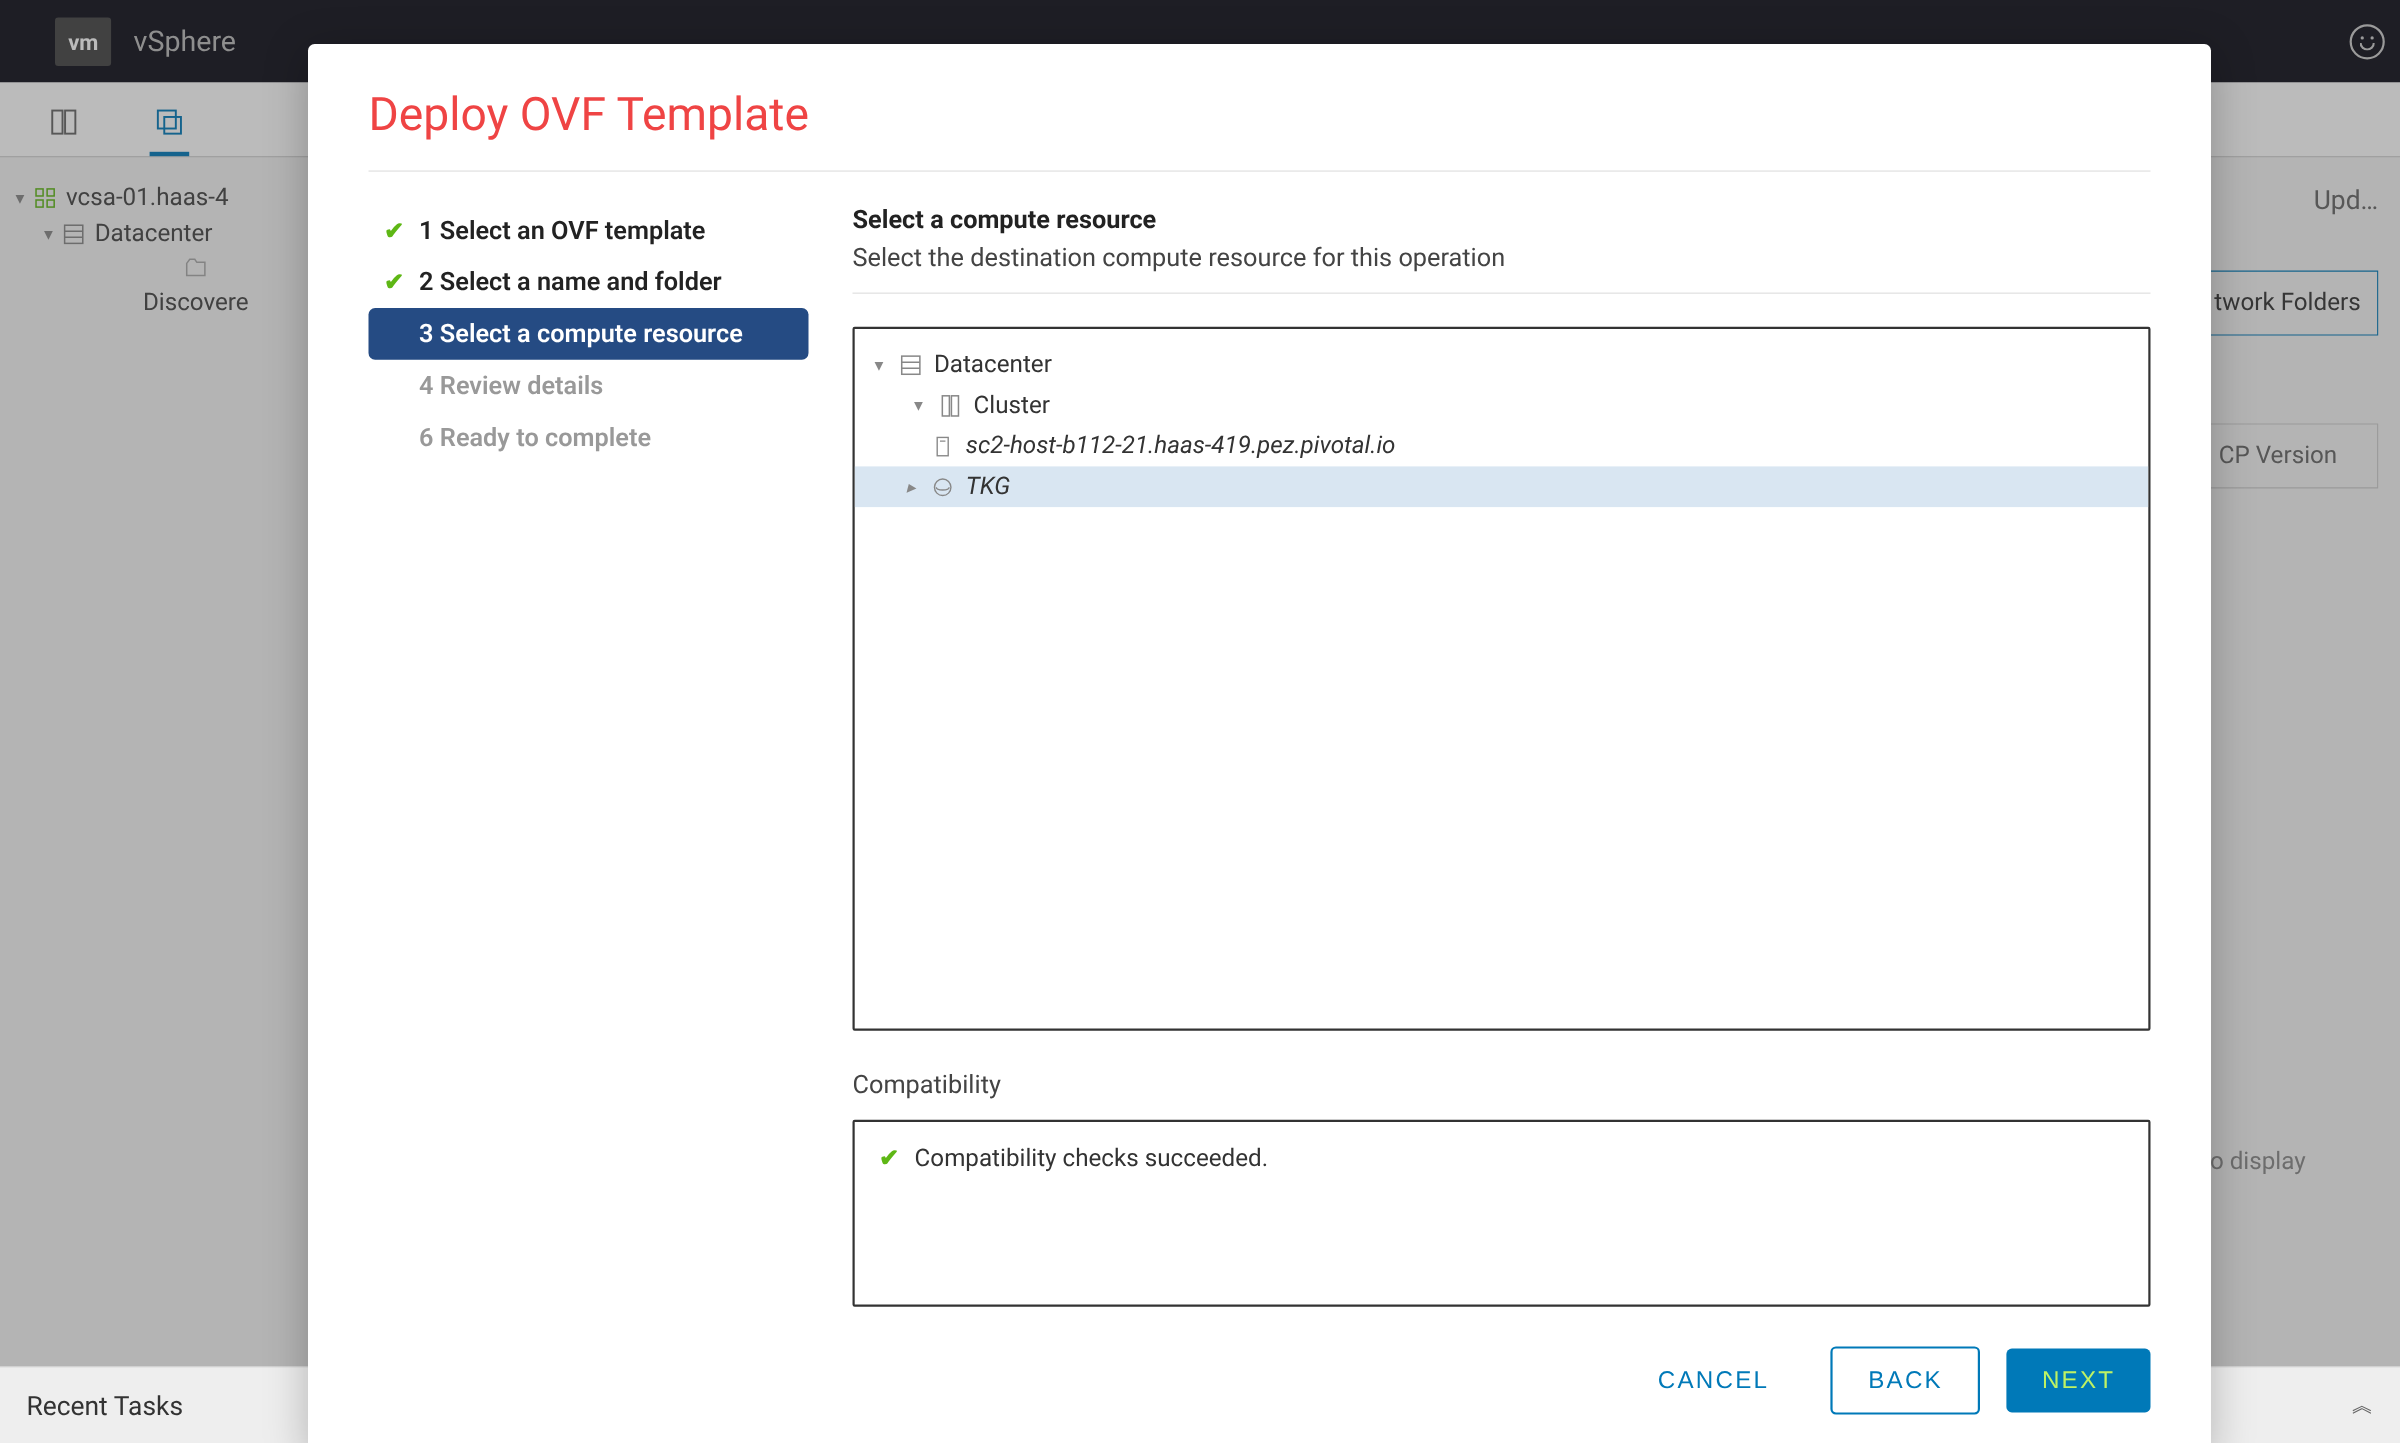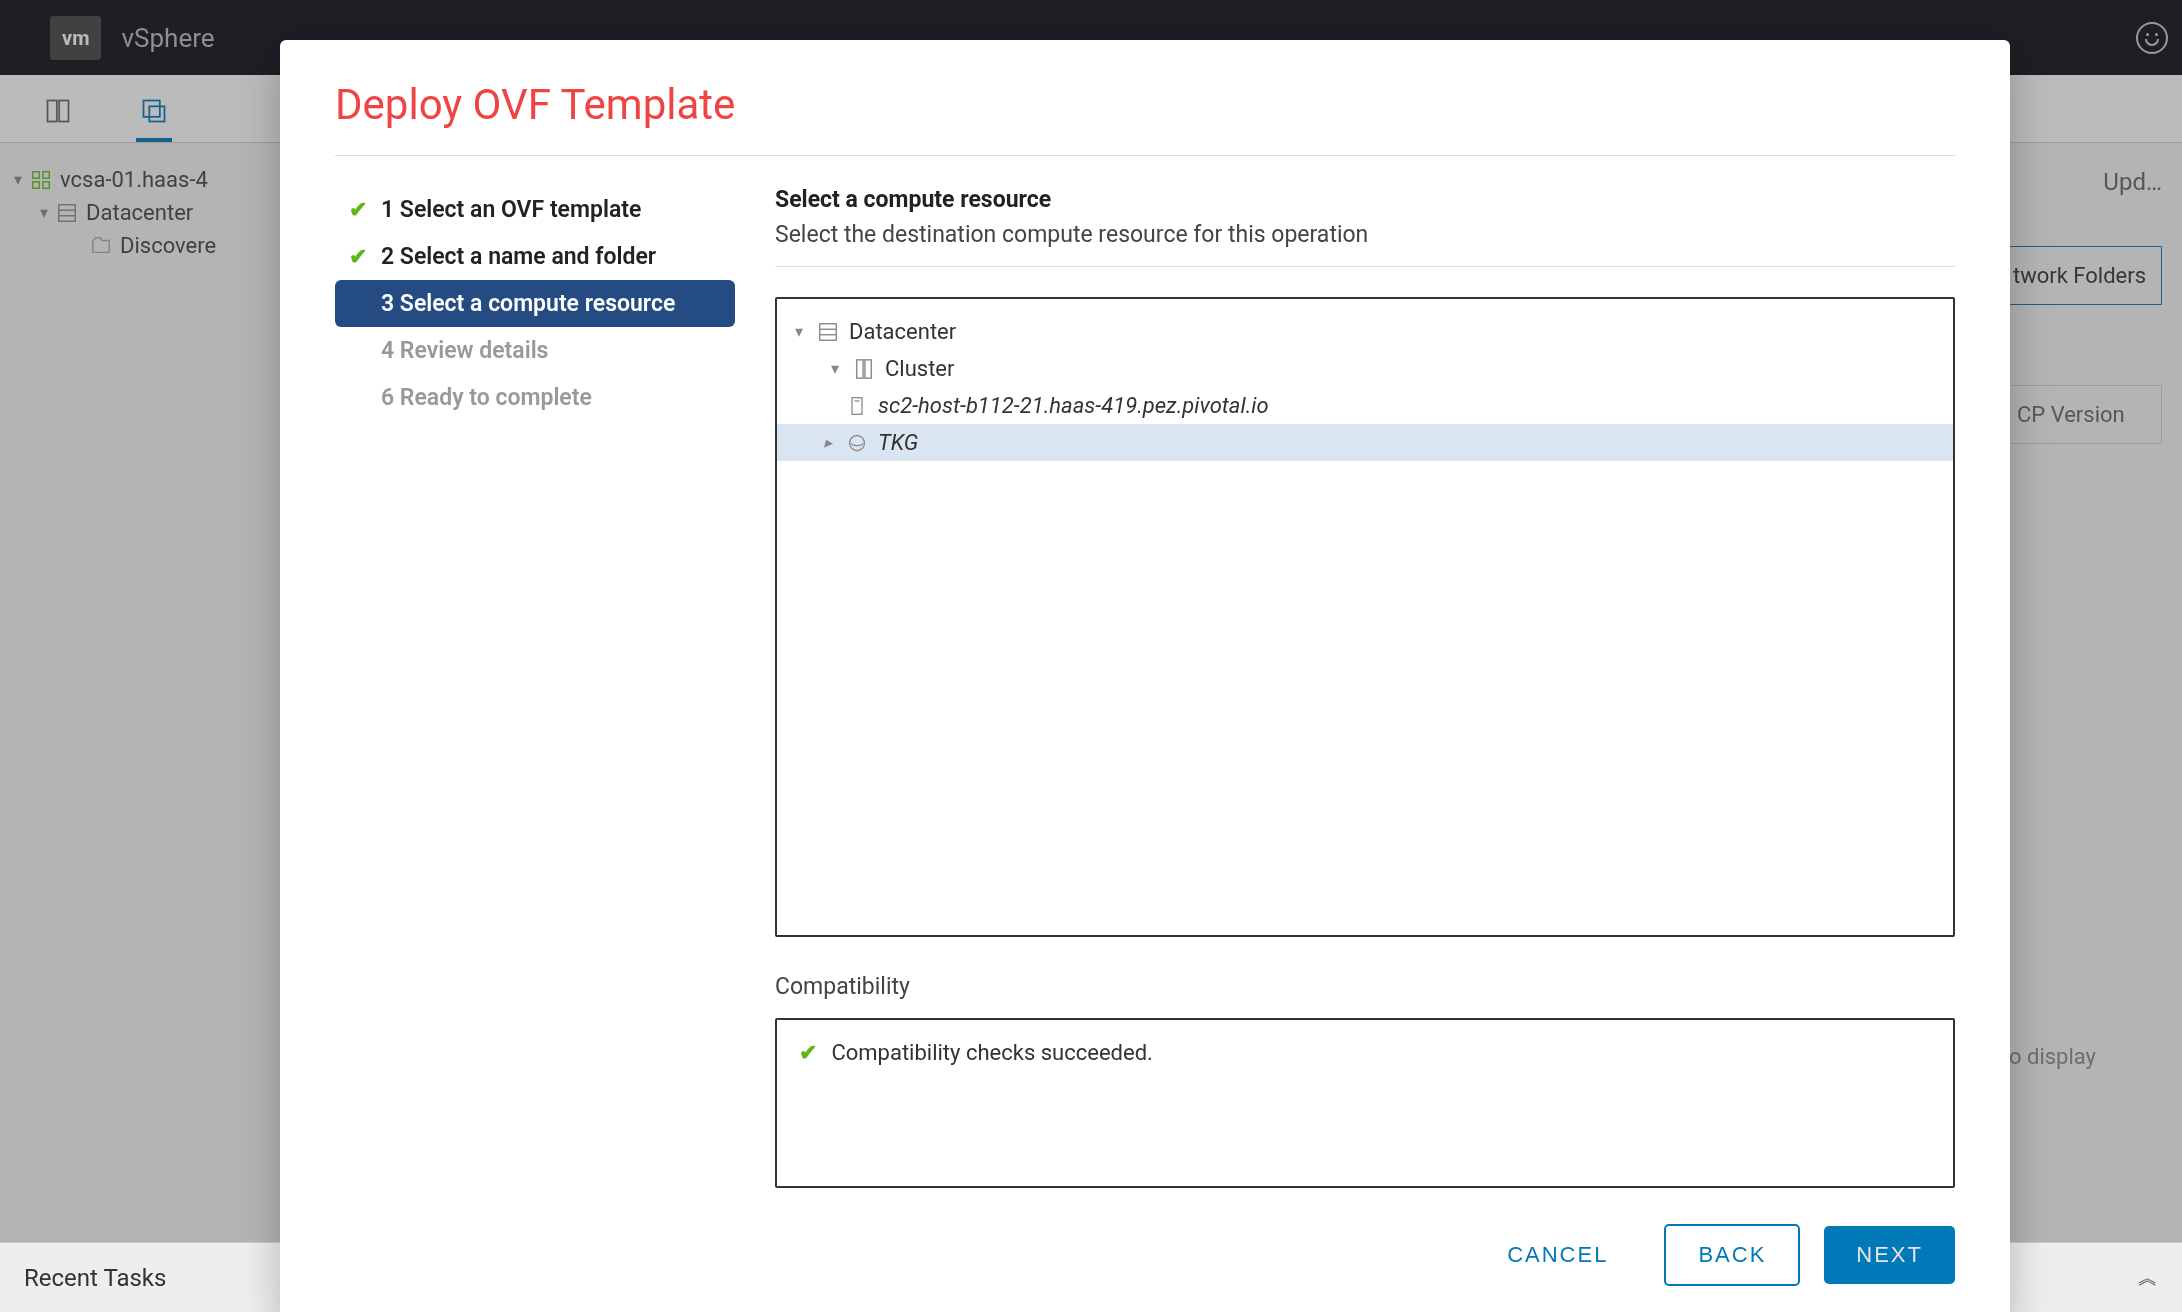--- a/index.html
+++ b/index.html
@@ -105,21 +105,21 @@
       align-items: center;
       gap: 8px;
       padding: 4px 4px;
       white-space: nowrap;
     }
     .inv-row .chev {
       color: #888;
       font-size: 16px;
     }
     .inv-l1 { padding-left: 30px; }
-    .inv-l2 { padding-left: 80px; }
+    .inv-l2 { padding-left: 80px; flex-direction: column; }
 
     
     .bg-right {
       position: absolute;
       right: 0;
       top: 143px;
       width: 200px;
       padding: 25px 20px;
       color: #666;
       font-size: 24px;
@@ -310,21 +310,21 @@
       letter-spacing: 2px;
       padding: 16px 32px;
       border-radius: 5px;
       cursor: pointer;
       font-weight: 500;
       border: none;
       background: transparent;
     }
     .btn-cancel { color: #0079b8; }
     .btn-back { color: #0079b8; border: 2px solid #0079b8; }
-    .btn-next { background: #0079b8; color: #e5e5e5; }
+    .btn-next { background: #0079b8; color: #bef264; }
 
     
     .recent-tasks {
       position: absolute;
       bottom: 0;
       left: 0;
       right: 0;
       height: 70px;
       background: #eeeeee;
       border-top: 1px solid #ccc;

